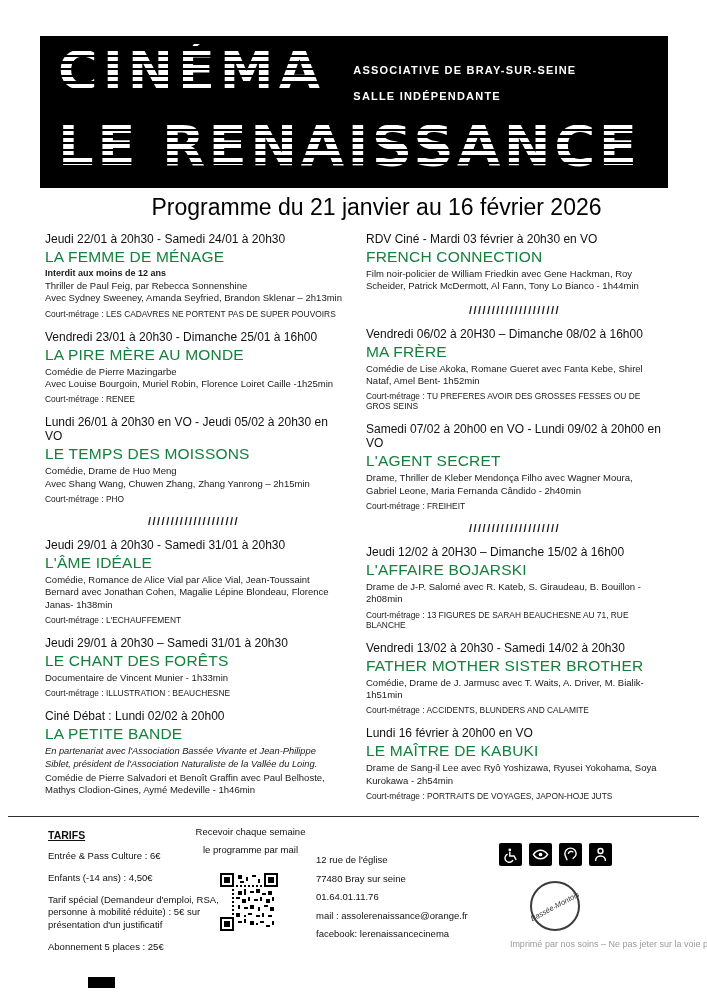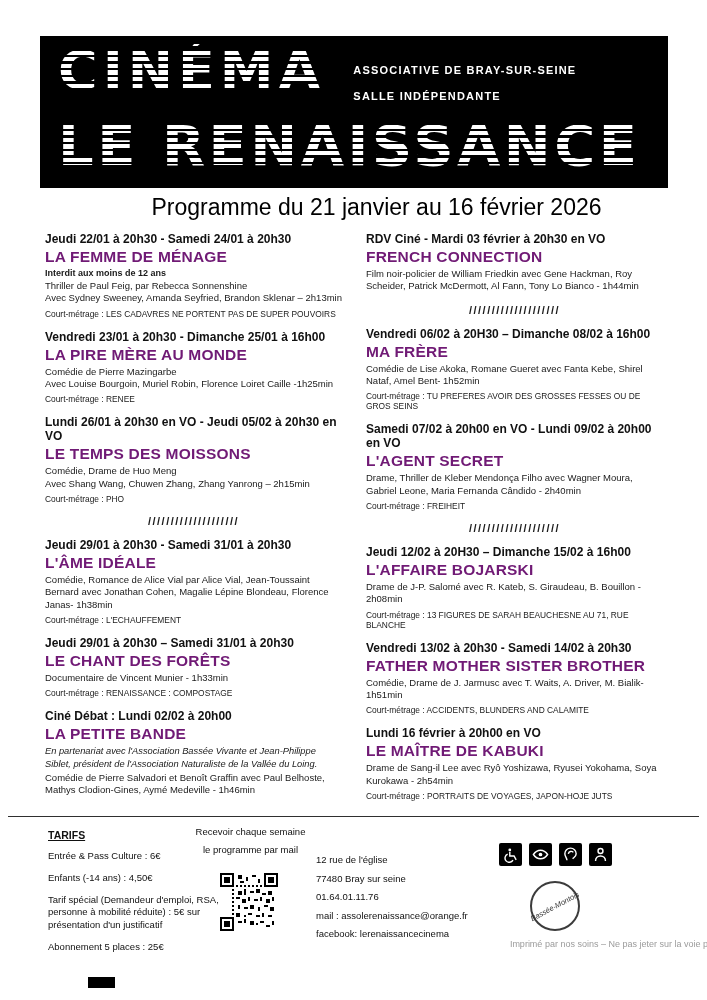--- a/index.html
+++ b/index.html
@@ -16,22 +16,22 @@
   .cinema{font-size:54px;letter-spacing:5px;}
   .banner-sub{margin-left:28px;padding-top:13px;color:#fff;font-size:11px;font-weight:bold;letter-spacing:1.2px;line-height:26px;}
   .renaissance{font-size:56px;letter-spacing:3.5px;margin-top:9px;white-space:nowrap;}
 
   .program-title{position:absolute;left:0;right:0;top:194px;text-align:center;font-size:23px;color:#000;padding-left:46px;}
 
   
   .columns{position:absolute;left:45px;top:232px;width:618px;display:flex;gap:24px;}
   .col{flex:1;min-width:0;}
   .film{margin-bottom:11px;}
-  .dates{font-size:12px;margin-bottom:2px;color:#111;font-weight:bold;}
-  .ftitle{font-size:15.5px;font-weight:bold;letter-spacing:.2px;margin-bottom:2px;color:#701a75;}
+  .dates{font-size:12px;margin-bottom:2px;color:#111;}
+  .ftitle{font-size:15.5px;font-weight:normal;letter-spacing:.2px;margin-bottom:2px;color:#15803d;}
   .warning{font-size:9px;font-weight:bold;margin-bottom:2px;}
   .note{font-size:9.3px;font-style:italic;margin-bottom:2px;line-height:1.3;}
   .desc{font-size:9.5px;line-height:1.3;white-space:pre-line;}
   .short{font-size:8.4px;margin-top:4px;}
   .separator{text-align:center;font-size:11px;font-weight:bold;letter-spacing:1.5px;margin:1px 0 11px;}
 
   
   .footer-rule{position:absolute;left:8px;right:8px;top:816px;border-top:1.5px solid #2f2f2f;}
   .footer-area{position:absolute;left:0;top:817px;width:707px;height:183px;font-size:9.5px;color:#111;padding-left:40px;}
   .tarifs{position:absolute;left:48px;top:12px;width:172px;}
@@ -101,21 +101,21 @@
         <div class="dates">Jeudi 29/01 à 20h30 - Samedi 31/01 à 20h30</div>
         <div class="ftitle">L'ÂME IDÉALE</div>
         <div class="desc">Comédie, Romance de Alice Vial par Alice Vial, Jean-Toussaint Bernard avec Jonathan Cohen, Magalie Lépine Blondeau, Florence Janas- 1h38min</div>
         <div class="short">Court-métrage : L'ECHAUFFEMENT</div>
       </div>
 
       <div class="film">
         <div class="dates">Jeudi 29/01 à 20h30 – Samedi 31/01 à 20h30</div>
         <div class="ftitle">LE CHANT DES FORÊTS</div>
         <div class="desc">Documentaire de Vincent Munier - 1h33min</div>
-        <div class="short">Court-métrage : RENAISSANCE : COMPOSTAGE</div>
+        <div class="short">Court-métrage : ILLUSTRATION : BEAUCHESNE</div>
       </div>
 
       <div class="film">
         <div class="dates">Ciné Débat : Lundi 02/02 à 20h00</div>
         <div class="ftitle">LA PETITE BANDE</div>
         <div class="note">En partenariat avec l'Association Bassée Vivante et Jean-Philippe Siblet, président de l'Association Naturaliste de la Vallée du Loing.</div>
         <div class="desc">Comédie de Pierre Salvadori et Benoît Graffin avec Paul Belhoste, Mathys Clodion-Gines, Aymé Medeville - 1h46min</div>
       </div>
 
     </div>

